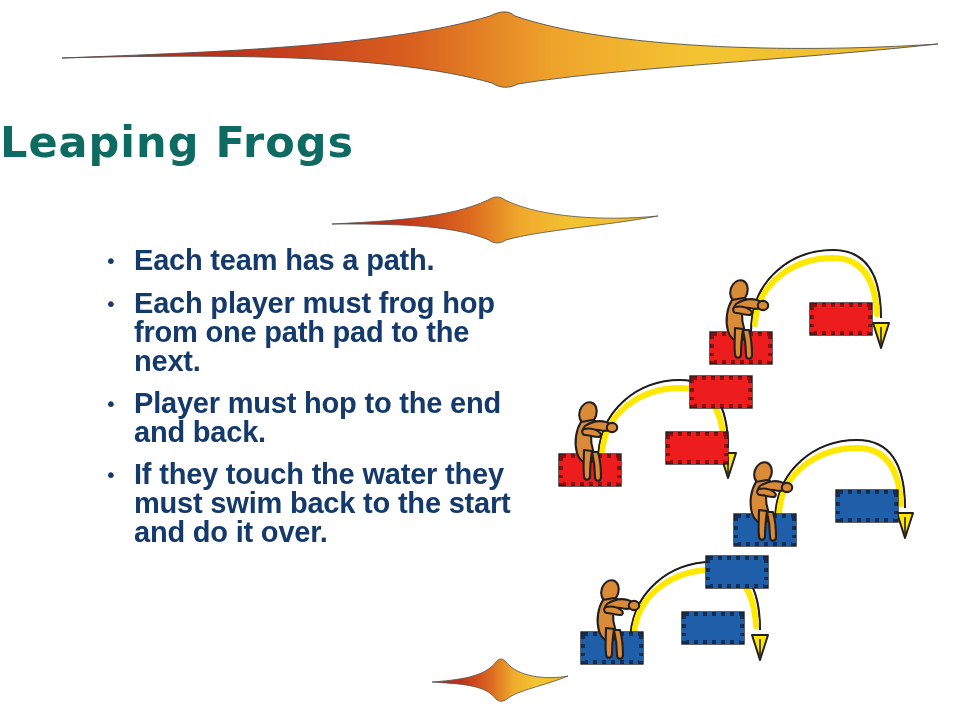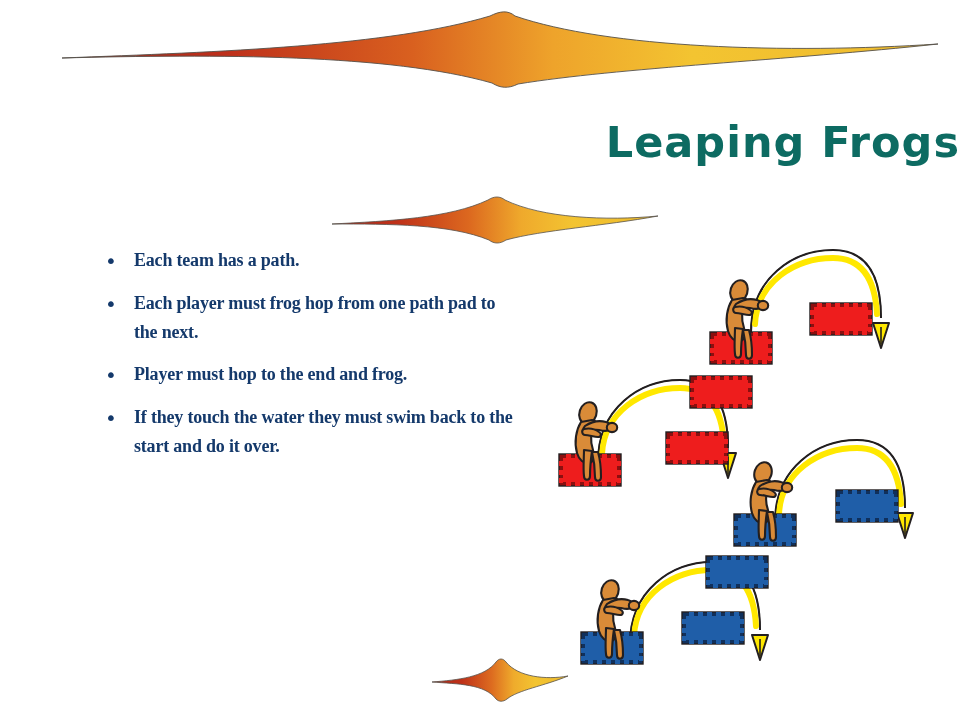--- a/index.html
+++ b/index.html
@@ -14,21 +14,21 @@
 
   
   .ornament{position:absolute;}
   #ornament-top{left:60px;top:8px;width:880px;height:80px;}
   #ornament-mid{left:330px;top:196px;width:330px;height:48px;}
   #ornament-bot{left:430px;top:658px;width:140px;height:44px;}
 
   
   #page-title{
     position:absolute;left:0;top:120px;width:960px;
-    text-align:right;
+    text-align:left;
     color:#0d6b62;
     font-family:"DejaVu Sans", sans-serif;
     font-size:43px;
     font-weight:700;
     letter-spacing:1px;
     line-height:1.05;
   }
 
   
   #bullet-list{
@@ -44,22 +44,22 @@
     font-size:20px;
     line-height:30px;
     width:34px;
     flex:0 0 34px;
     text-align:left;
     padding-left:5px;
     box-sizing:border-box;
   }
   .bullet-text{
     color:#14396b;
-    font-family:Liberation Serif, serif;
-    font-size:18px;
+    font-family:Liberation Sans, sans-serif;
+    font-size:29px;
     font-weight:600;
     line-height:29px;
     letter-spacing:-0.2px;
     flex:1 1 auto;
   }
 
   
   #frog-illustration{position:absolute;left:548px;top:226px;width:412px;height:452px;}
 </style>
 </head>
@@ -110,21 +110,21 @@
       <span class="bullet-text">Each team has a path.</span>
     </div>
 
     <div class="bullet-row">
       <span class="bullet-dot">•</span>
       <span class="bullet-text">Each player must frog hop from one path pad to the next.</span>
     </div>
 
     <div class="bullet-row">
       <span class="bullet-dot">•</span>
-      <span class="bullet-text">Player must hop to the end and frog.</span>
+      <span class="bullet-text">Player must hop to the end and back.</span>
     </div>
 
     <div class="bullet-row">
       <span class="bullet-dot">•</span>
       <span class="bullet-text">If they touch the water they must swim back to the start and do it over.</span>
     </div>
 
   </div>
 
   <div id="frog-illustration">

